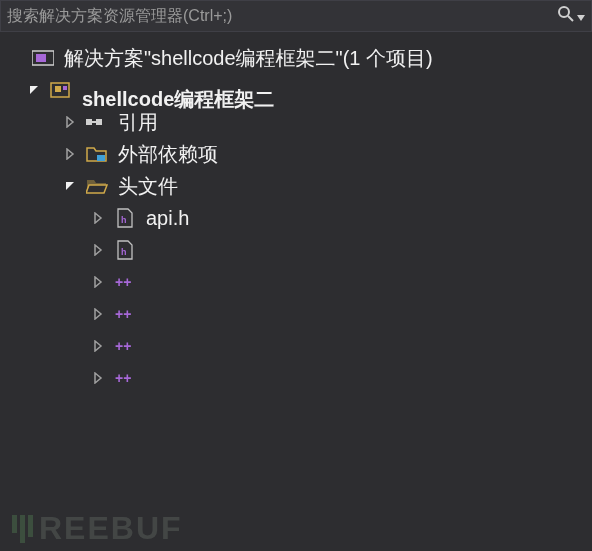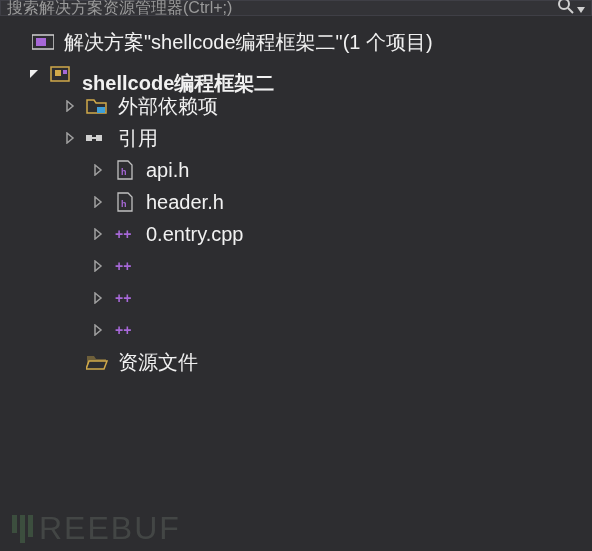--- a/index.html
+++ b/index.html
@@ -8,21 +8,21 @@
     height: 551px;
     background: #2d2d30;
     font-family: "Microsoft YaHei", "Segoe UI", sans-serif;
     color: #f1f1f1;
     overflow: hidden;
     position: relative;
   }
   .search-bar {
     display: flex;
     align-items: center;
-    height: 16px;
+    height: 32px;
     background: #333337;
     border: 1px solid #3f3f46;
     padding: 0 6px;
   }
   .search-input {
     flex: 1;
     background: transparent;
     border: none;
     color: #a0a0a0;
     font-size: 16px;
@@ -78,21 +78,21 @@
     margin-right: 10px;
     flex-shrink: 0;
   }
   .label { color: #f1f1f1; }
   .bold { font-weight: bold; margin-top: 17px; }
   .watermark {
     position: absolute;
     left: 12px;
     bottom: 4px;
     font-size: 32px;
-    font-weight: normal;
+    font-weight: bold;
     color: rgba(120,130,120,0.3);
     letter-spacing: 2px;
     font-family: Arial, sans-serif;
     pointer-events: none;
     display: flex;
     align-items: center;
   }
   .wm-bars {
     display: inline-flex;
     gap: 3px;
@@ -157,45 +157,60 @@
   </div>
 
   <div class="row">
     <span class="indent i2"></span>
     <span class="arrow">
       <svg width="12" height="12" viewBox="0 0 12 12">
           <polygon points="3,1 9,6 3,11" fill="none" stroke="#a0a0a0" stroke-width="1.5"></polygon>
         </svg>
     </span>
     <span class="icon">
-      <svg width="22" height="18" viewBox="0 0 22 18">
-        <path d="M1 3 h7 l2 3 h10 v10 h-19 z" fill="none" stroke="#d0a94a" stroke-width="1.5"></path>
-        <rect x="11" y="10" width="8" height="6" fill="#3fa0d8"></rect>
-      </svg>
-    </span>
-    <span class="label">外部依赖项</span>
-  </div>
-
-  <div class="row">
-    <span class="indent i2"></span>
-    <span class="arrow">
-      <svg width="12" height="12" viewBox="0 0 12 12">
-          <polygon points="3,1 9,6 3,11" fill="none" stroke="#a0a0a0" stroke-width="1.5"></polygon>
-        </svg>
-    </span>
-    <span class="icon">
       <svg width="22" height="14" viewBox="0 0 22 14">
         <rect x="0" y="4" width="6" height="6" fill="#d0d0d0"></rect>
         <rect x="10" y="4" width="6" height="6" fill="#d0d0d0"></rect>
         <line x1="6" y1="7" x2="10" y2="7" stroke="#d0d0d0" stroke-width="2"></line>
       </svg>
     </span>
     <span class="label">引用</span>
   </div>
 
+  <div class="row">
+    <span class="indent i2"></span>
+    <span class="arrow">
+      <svg width="12" height="12" viewBox="0 0 12 12">
+          <polygon points="3,1 9,6 3,11" fill="none" stroke="#a0a0a0" stroke-width="1.5"></polygon>
+        </svg>
+    </span>
+    <span class="icon">
+      <svg width="22" height="18" viewBox="0 0 22 18">
+        <path d="M1 3 h7 l2 3 h10 v10 h-19 z" fill="none" stroke="#d0a94a" stroke-width="1.5"></path>
+        <rect x="11" y="10" width="8" height="6" fill="#3fa0d8"></rect>
+      </svg>
+    </span>
+    <span class="label">外部依赖项</span>
+  </div>
+
+  <div class="row">
+    <span class="indent i2"></span>
+    <span class="arrow">
+      <svg width="12" height="12" viewBox="0 0 12 12">
+          <polygon points="2,2 10,2 2,10" fill="#f1f1f1"></polygon>
+        </svg>
+    </span>
+    <span class="icon">
+      <svg width="22" height="18" viewBox="0 0 22 18">
+        <path d="M1 3 h7 l2 3 h10 v2 h-17 l-2 8 z" fill="#d0a94a" opacity="0.4"></path>
+        <path d="M3 8 h18 l-3 8 h-18 z" fill="none" stroke="#d0a94a" stroke-width="1.5"></path>
+      </svg>
+    </span>
+    <span class="label">头文件</span>
+  </div>
 
   <div class="row">
     <span class="indent i3"></span>
     <span class="arrow">
       <svg width="12" height="12" viewBox="0 0 12 12">
           <polygon points="3,1 9,6 3,11" fill="none" stroke="#a0a0a0" stroke-width="1.5"></polygon>
         </svg>
     </span>
     <span class="icon">
       <svg width="18" height="20" viewBox="0 0 18 20">
@@ -212,37 +227,35 @@
       <svg width="12" height="12" viewBox="0 0 12 12">
           <polygon points="3,1 9,6 3,11" fill="none" stroke="#a0a0a0" stroke-width="1.5"></polygon>
         </svg>
     </span>
     <span class="icon">
       <svg width="18" height="20" viewBox="0 0 18 20">
         <path d="M2 1 h10 l4 4 v14 h-14 z" fill="none" stroke="#c0c0c0" stroke-width="1.3"></path>
         <text x="5" y="15" font-size="9" fill="#a768d8" font-weight="bold">h</text>
       </svg>
     </span>
-    <span class="label">header.h</span>
   </div>
 
 
   <div class="row">
     <span class="indent i3"></span>
     <span class="arrow">
       <svg width="12" height="12" viewBox="0 0 12 12">
           <polygon points="3,1 9,6 3,11" fill="none" stroke="#a0a0a0" stroke-width="1.5"></polygon>
         </svg>
     </span>
     <span class="icon">
       <svg width="20" height="16" viewBox="0 0 20 16">
           <text x="0" y="13" font-size="14" fill="#a768d8" font-weight="bold">++</text>
         </svg>
     </span>
-    <span class="label">0.entry.cpp</span>
   </div>
 
   <div class="row">
     <span class="indent i3"></span>
     <span class="arrow">
       <svg width="12" height="12" viewBox="0 0 12 12">
           <polygon points="3,1 9,6 3,11" fill="none" stroke="#a0a0a0" stroke-width="1.5"></polygon>
         </svg>
     </span>
     <span class="icon">
@@ -273,31 +286,20 @@
           <polygon points="3,1 9,6 3,11" fill="none" stroke="#a0a0a0" stroke-width="1.5"></polygon>
         </svg>
     </span>
     <span class="icon">
       <svg width="20" height="16" viewBox="0 0 20 16">
           <text x="0" y="13" font-size="14" fill="#a768d8" font-weight="bold">++</text>
         </svg>
     </span>
   </div>
 
-  <div class="row">
-    <span class="indent i2"></span>
-    <span class="arrow-blank"></span>
-    <span class="icon">
-      <svg width="22" height="18" viewBox="0 0 22 18">
-        <path d="M1 3 h7 l2 3 h10 v2 h-17 l-2 8 z" fill="#d0a94a" opacity="0.4"></path>
-        <path d="M3 8 h18 l-3 8 h-18 z" fill="none" stroke="#d0a94a" stroke-width="1.5"></path>
-      </svg>
-    </span>
-    <span class="label">资源文件</span>
-  </div>
 
 </div>
 
 <div class="watermark">
   <span class="wm-bars">
       <span></span>
       <span></span>
       <span></span>
     </span>
   <span>REEBUF</span>

